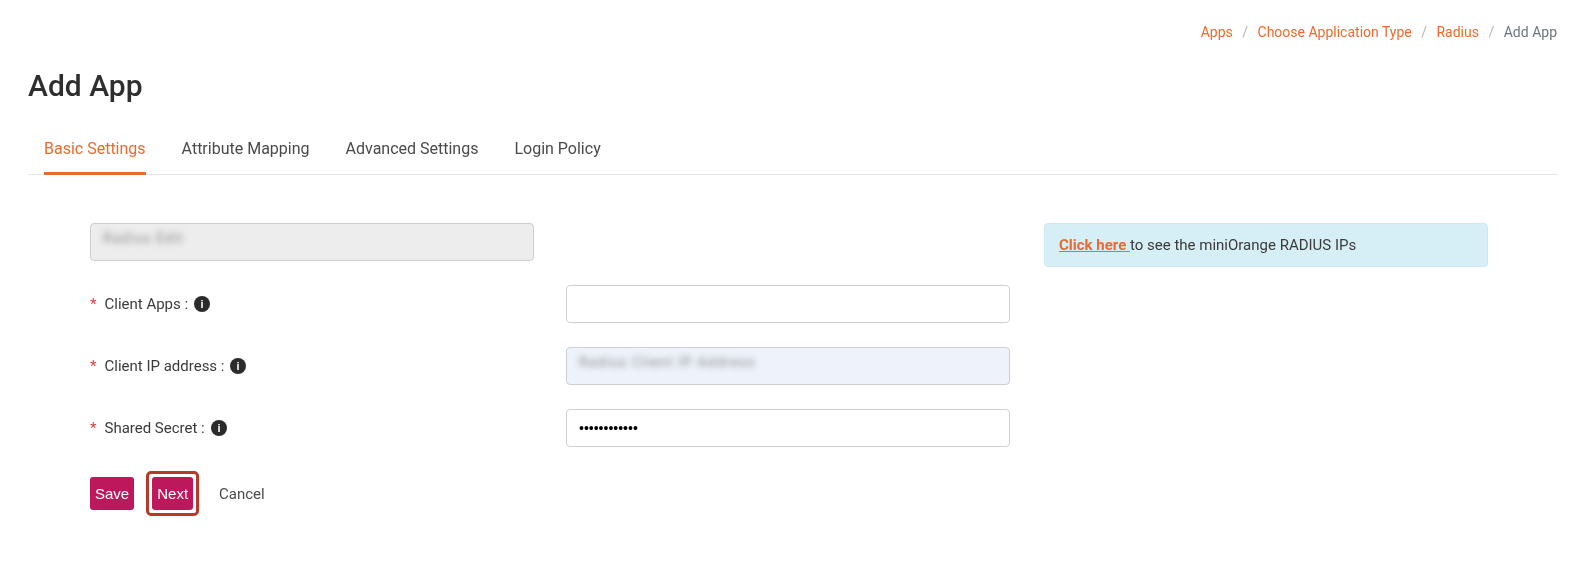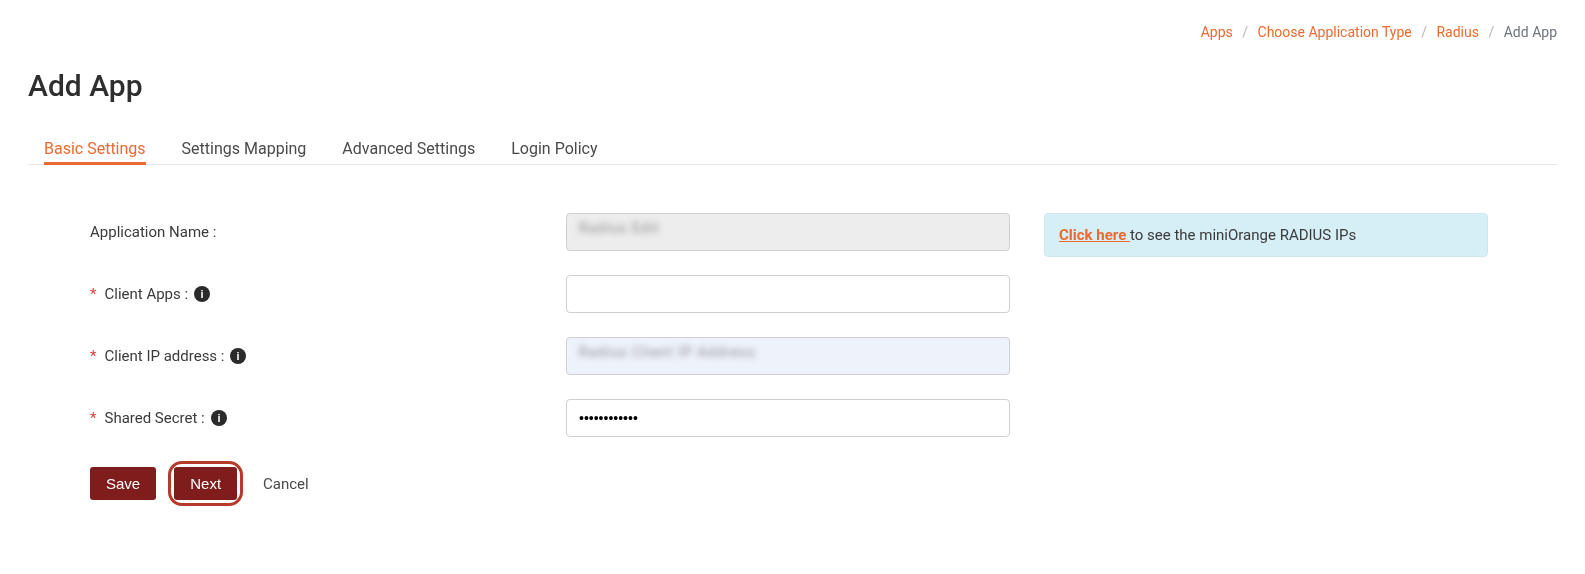--- a/index.html
+++ b/index.html
@@ -55,21 +55,21 @@
   .tab-rule {
     border-bottom: 1px solid #e7e7e7;
     margin: 0 0 48px 0;
   }
   .tabs {
     display: flex;
     gap: 36px;
     padding: 0 16px;
   }
   .tab {
-    padding: 12px 0 4px 0;
+    padding: 12px 0 14px 0;
     font-size: 16px;
     color: #4a4a4a;
     cursor: pointer;
     border-bottom: 3px solid transparent;
     margin-bottom: -1px;
     text-align: center;
   }
   .tab.active {
     color: #eb6a2f;
     border-bottom-color: #eb6a2f;
@@ -141,33 +141,33 @@
     font-weight: 700;
     text-decoration: underline;
   }
   .button-row {
     display: flex;
     align-items: center;
     gap: 12px;
     margin-top: 8px;
   }
   .btn-save, .btn-next {
-    background: #7f1d1d;
+    background: #be185d;
     color: #fff;
     border: none;
     border-radius: 3px;
-    padding: 8px 16px;
+    padding: 8px 5px;
     font-size: 15px;
     cursor: pointer;
   }
   .highlight-box {
     display: inline-flex;
     padding: 3px;
     border: 3px solid #b53a2a;
-    border-radius: 14px;
+    border-radius: 5px;
   }
   .link-cancel {
     color: #4a4a4a;
     text-decoration: none;
     font-size: 15px;
     cursor: pointer;
     margin-left: 8px;
   }
 </style>
 </head>
@@ -185,33 +185,30 @@
       <span class="sep">/</span>
       <span class="current">Add App</span>
     </nav>
   </div>
 
   <h1 class="page-title">Add App</h1>
 
   <div class="tab-rule">
     <div class="tabs">
       <div class="tab active">Basic Settings</div>
-      <div class="tab">Settings Mapping</div>
+      <div class="tab">Attribute Mapping</div>
       <div class="tab">Advanced Settings</div>
       <div class="tab">Login Policy</div>
     </div>
   </div>
 
   <div class="form-area">
     <div class="form-col">
 
       <div class="form-row">
-        <div class="form-label">
-          <span>Application Name :</span>
-        </div>
         <div class="text-input readonly">
           <span class="blurred-text">Radius   Edit</span>
         </div>
       </div>
 
       <div class="form-row">
         <div class="form-label">
           <span class="req">*</span>
             <span>Client Apps :</span>
           <span class="info-icon">

